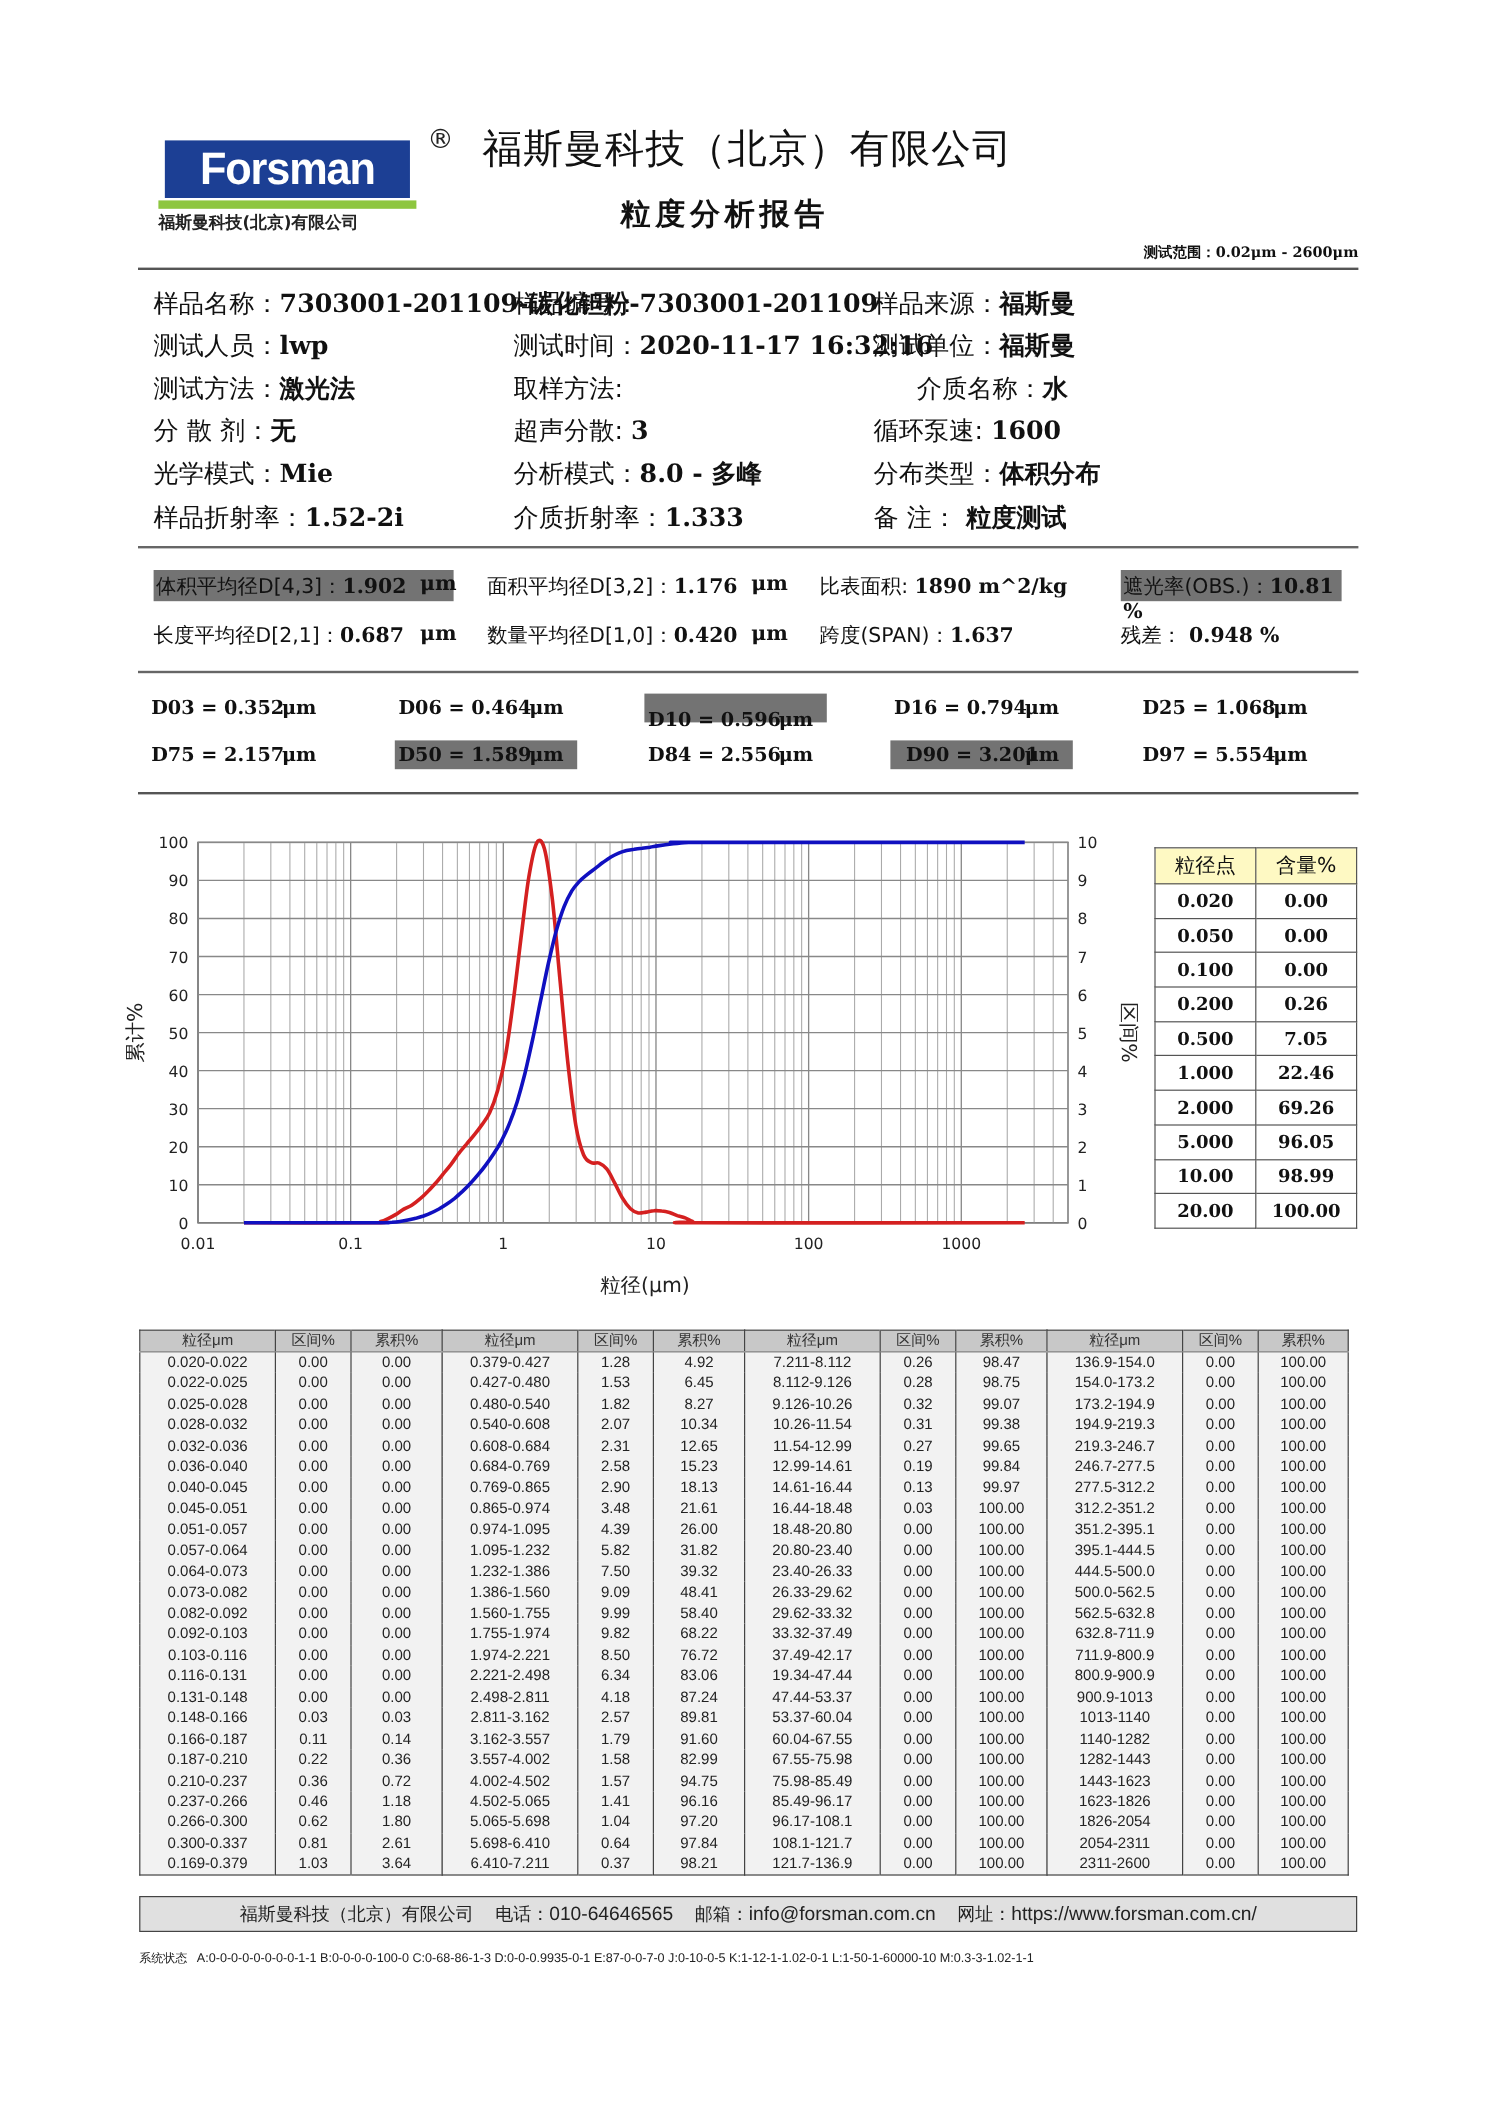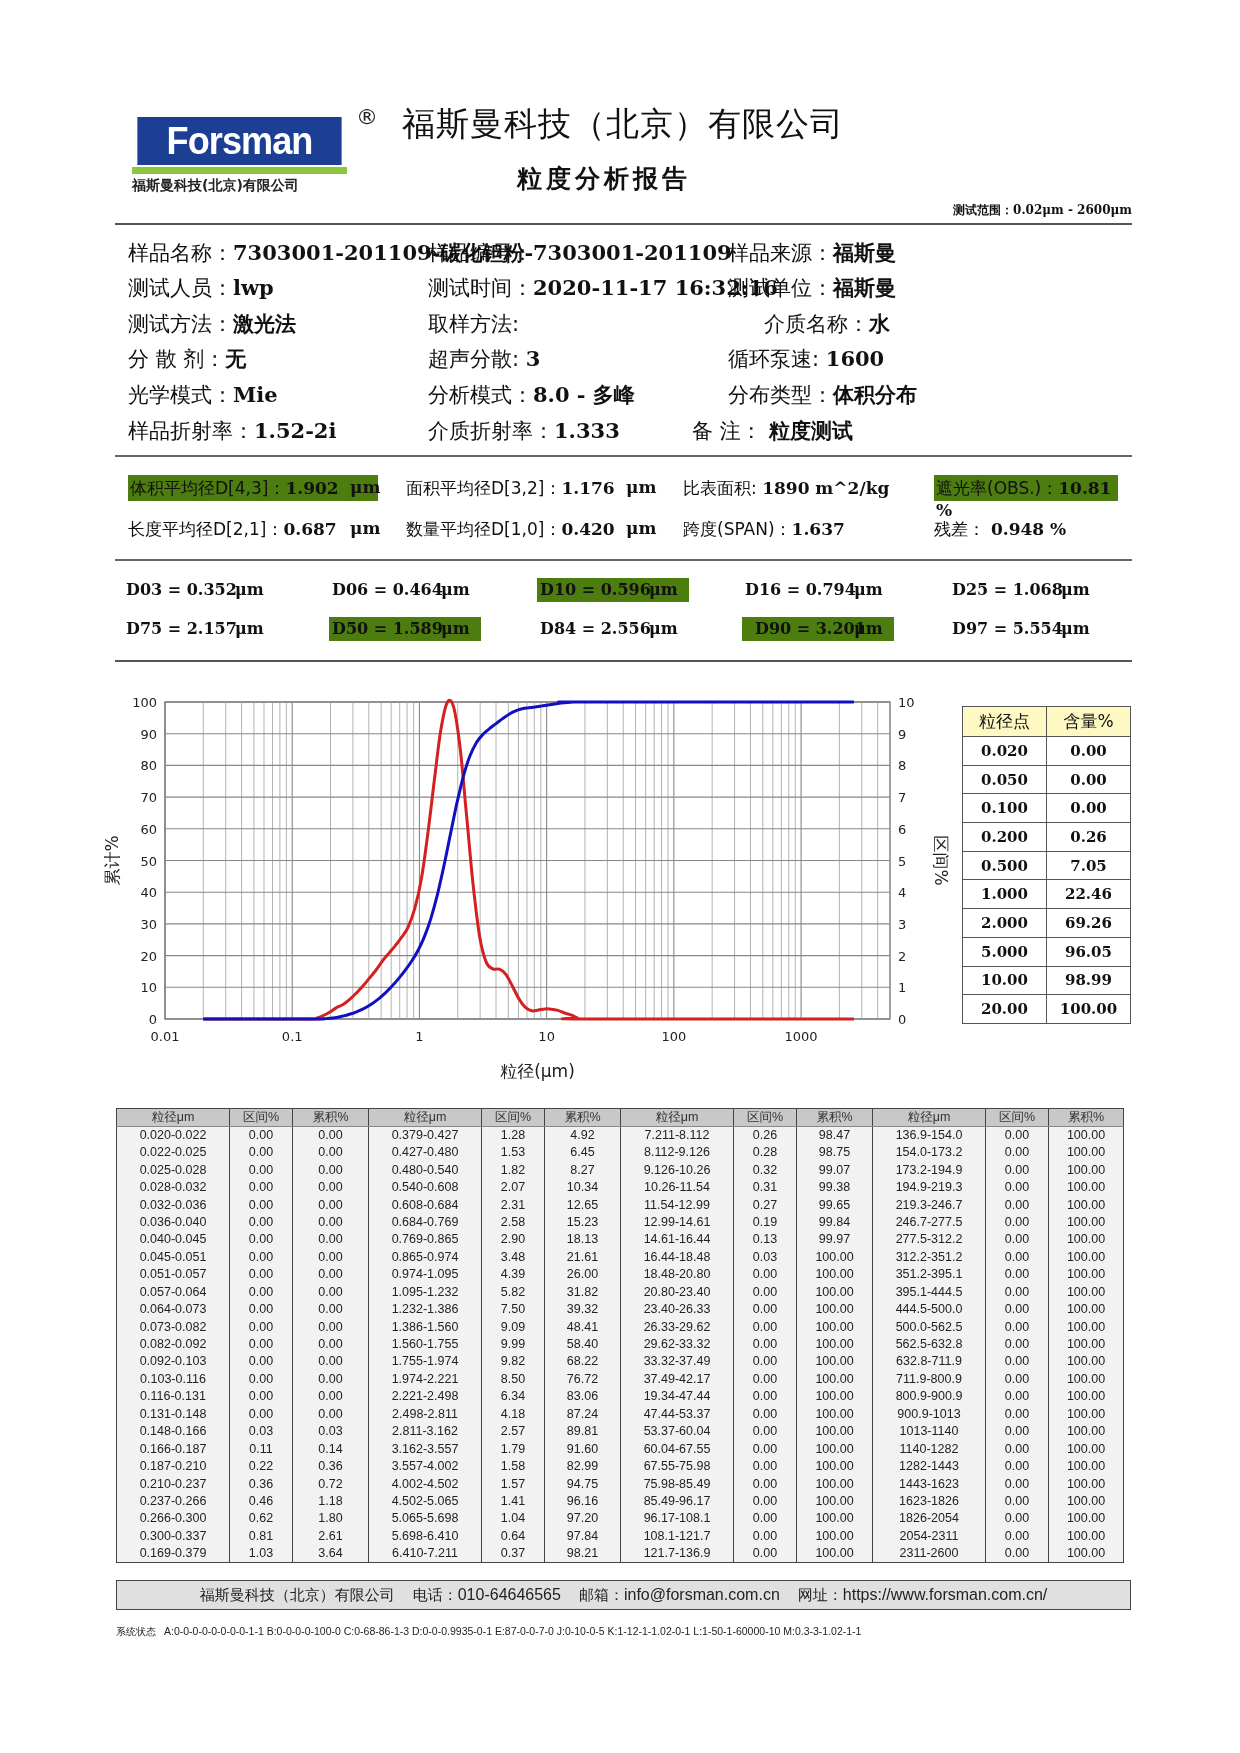--- a/index.html
+++ b/index.html
@@ -18,21 +18,21 @@
   .report-title { left: 517px; top: 162px; font-family: "DejaVu Sans", sans-serif; font-size: 25px; font-weight: bold; letter-spacing: 4px; color: #111; }
   .range { right: 108px; top: 202px; font-size: 12px; font-weight: bold; font-family: "DejaVu Serif", serif; }
 
   .hr { position: absolute; left: 115px; width: 1017px; height: 2px; background: #666; }
 
   
   .info { font-size: 21px; font-weight: bold; }
   .info span.lbl { font-family: "DejaVu Sans", sans-serif; font-weight: normal; }
   .stat { font-size: 17px; font-weight: bold; }
   .stat .lbl { font-family: "DejaVu Sans", sans-serif; font-weight: normal; }
-  .hl { background: #4d7c0f; }
+  .hl { background: #737373; }
 
   .dv { font-size: 16px; font-weight: bold; }
   .dv .unit { position: absolute; }
 
   
   .chart-svg { left: 0; top: 0; }
   .axis-lbl { font-family: "DejaVu Sans", sans-serif; font-size: 13px; fill: #222; }
   .axis-title { font-family: "DejaVu Sans", sans-serif; font-size: 17px; fill: #222; }
 
   
@@ -78,21 +78,21 @@
     <div class="abs info" style="left: 428px; top: 310px;"><span class="lbl">取样方法:</span><span></span></div>
     <div class="abs info" style="left: 764px; top: 310px; text-align: right;"><span class="lbl">介质名称：</span><span>水</span></div>
     <div class="abs info" style="left: 128px; top: 345px;"><span class="lbl">分 散 剂：</span><span>无</span></div>
     <div class="abs info" style="left: 428px; top: 345px;"><span class="lbl">超声分散:  </span><span>3</span></div>
     <div class="abs info" style="left: 728px; top: 345px;"><span class="lbl">循环泵速:  </span><span>1600</span></div>
     <div class="abs info" style="left: 128px; top: 381px;"><span class="lbl">光学模式：</span><span>Mie</span></div>
     <div class="abs info" style="left: 428px; top: 381px;"><span class="lbl">分析模式：</span><span>8.0 - 多峰</span></div>
     <div class="abs info" style="left: 728px; top: 381px;"><span class="lbl">分布类型：</span><span>体积分布</span></div>
     <div class="abs info" style="left: 128px; top: 417px;"><span class="lbl">样品折射率：</span><span>1.52-2i</span></div>
     <div class="abs info" style="left: 428px; top: 417px;"><span class="lbl">介质折射率：</span><span>1.333</span></div>
-    <div class="abs info" style="left: 692px; top: 417px;"><span class="lbl">备    注：</span><span>  粒度测试</span></div>
+    <div class="abs info" style="left: 728px; top: 417px;"><span class="lbl">备    注：</span><span>  粒度测试</span></div>
   </div>
 
 <div class="hr" style="top:455px;"></div>
 
 <div class="abs stat hl" style="left:128px; top:475px; height:26px; width:250px; padding:2px 2px;">
   <span class="lbl">体积平均径D[4,3]：</span><span>1.902</span>
   <span style="position:absolute; left:222px;">μm</span>
 </div>
 <div class="abs stat" style="left:406px; top:477px;">
   <span class="lbl">面积平均径D[3,2]：</span><span>1.176</span>
@@ -117,21 +117,21 @@
 </div>
 <div class="abs stat" style="left:934px; top:518px;">
   <span class="lbl">残差：</span><span>  0.948  %</span>
 </div>
 
 <div class="hr" style="top:559px;"></div>
 
 <div id="dvals">
     <div class="abs dv" style="left: 123px; top: 578px; width: 152px; height: 24px; padding: 2px 3px;"><span>D03 = 0.352</span><span class="unit" style="left:112px;">μm</span></div>
     <div class="abs dv" style="left: 329px; top: 578px; width: 152px; height: 24px; padding: 2px 3px;"><span>D06 = 0.464</span><span class="unit" style="left:112px;">μm</span></div>
-    <div class="abs dv hl" style="left: 537px; top: 578px; width: 152px; height: 24px; padding: 2px 3px;"><span>D10 = 0.596</span><span class="unit" style="left:112px;">μm</span></div>
+    <div class="abs dv hl" style="left: 537px; top: 578px; width: 152px; height: 24px; padding: 12px 3px;"><span>D10 = 0.596</span><span class="unit" style="left:112px;">μm</span></div>
     <div class="abs dv" style="left: 742px; top: 578px; width: 152px; height: 24px; padding: 2px 3px;"><span>D16 = 0.794</span><span class="unit" style="left:112px;">μm</span></div>
     <div class="abs dv" style="left: 949px; top: 578px; width: 152px; height: 24px; padding: 2px 3px;"><span>D25 = 1.068</span><span class="unit" style="left:112px;">μm</span></div>
     <div class="abs dv" style="left: 123px; top: 617px; width: 152px; height: 24px; padding: 2px 3px;"><span>D75 = 2.157</span><span class="unit" style="left:112px;">μm</span></div>
     <div class="abs dv hl" style="left: 329px; top: 617px; width: 152px; height: 24px; padding: 2px 3px;"><span>D50 = 1.589</span><span class="unit" style="left:112px;">μm</span></div>
     <div class="abs dv" style="left: 537px; top: 617px; width: 152px; height: 24px; padding: 2px 3px;"><span>D84 = 2.556</span><span class="unit" style="left:112px;">μm</span></div>
     <div class="abs dv hl" style="left: 742px; top: 617px; width: 152px; height: 24px; padding: 2px 13px;"><span>D90 = 3.201</span><span class="unit" style="left:112px;">μm</span></div>
     <div class="abs dv" style="left: 949px; top: 617px; width: 152px; height: 24px; padding: 2px 3px;"><span>D97 = 5.554</span><span class="unit" style="left:112px;">μm</span></div>
   </div>
 
 <div class="hr" style="top:660px; height:1.5px; background:#555;"></div>

